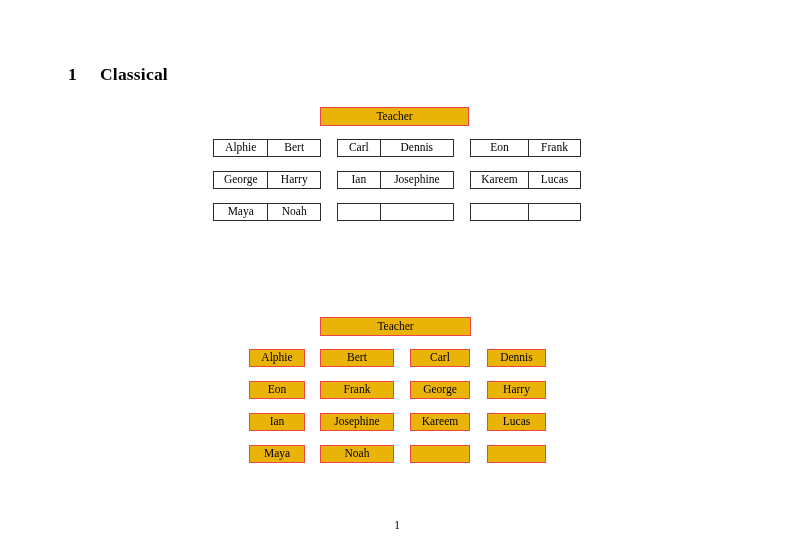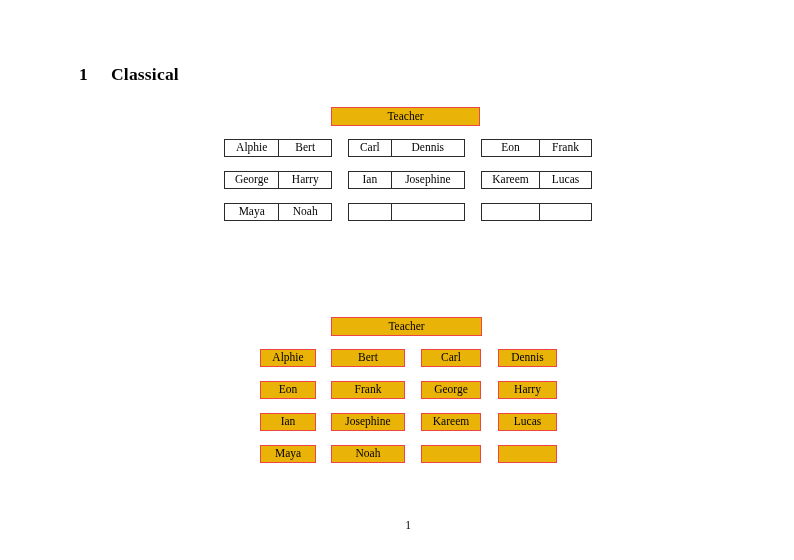--- a/index.html
+++ b/index.html
@@ -11,21 +11,21 @@
     width: 794px;
     height: 560px;
     position: relative;
     font-family: "Liberation Serif", "DejaVu Serif", serif;
     color: #000000;
     overflow: hidden;
   }
 
   .page {
     position: absolute;
-    left: 11px; top: 0;
+    left: 0; top: 0;
     width: 660px;
     height: 560px;
   }
 
   
   .section-heading {
     position: absolute;
     font-weight: bold;
     font-size: 17.5px;
     letter-spacing: 0.2px;

